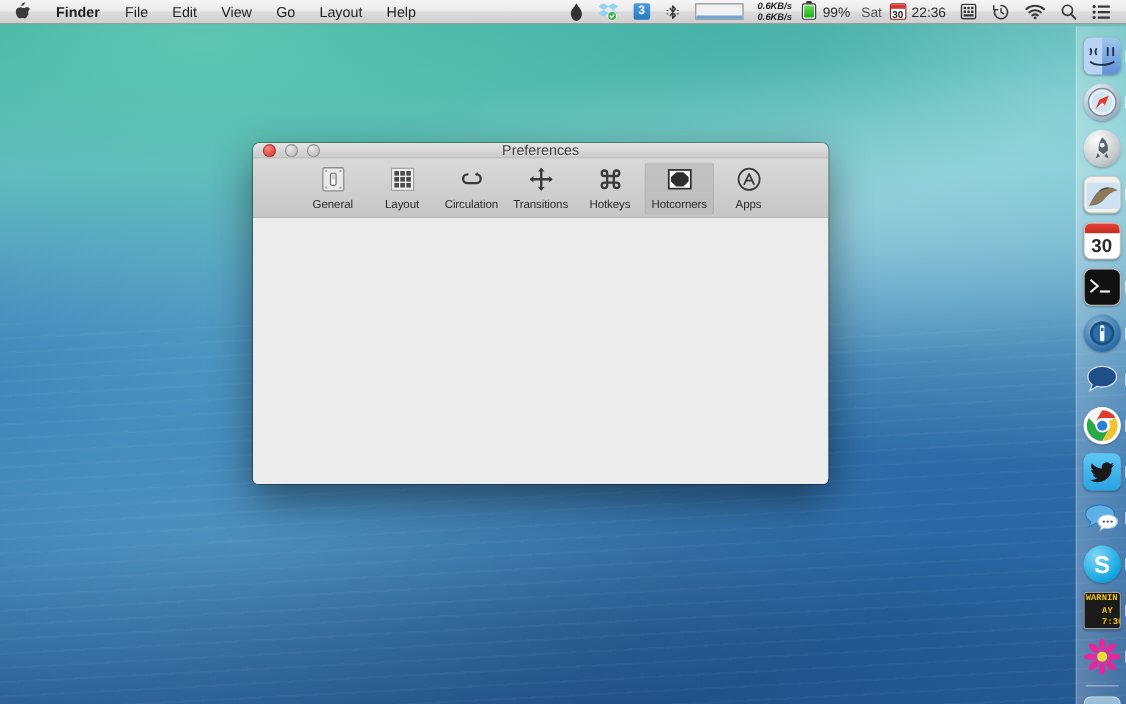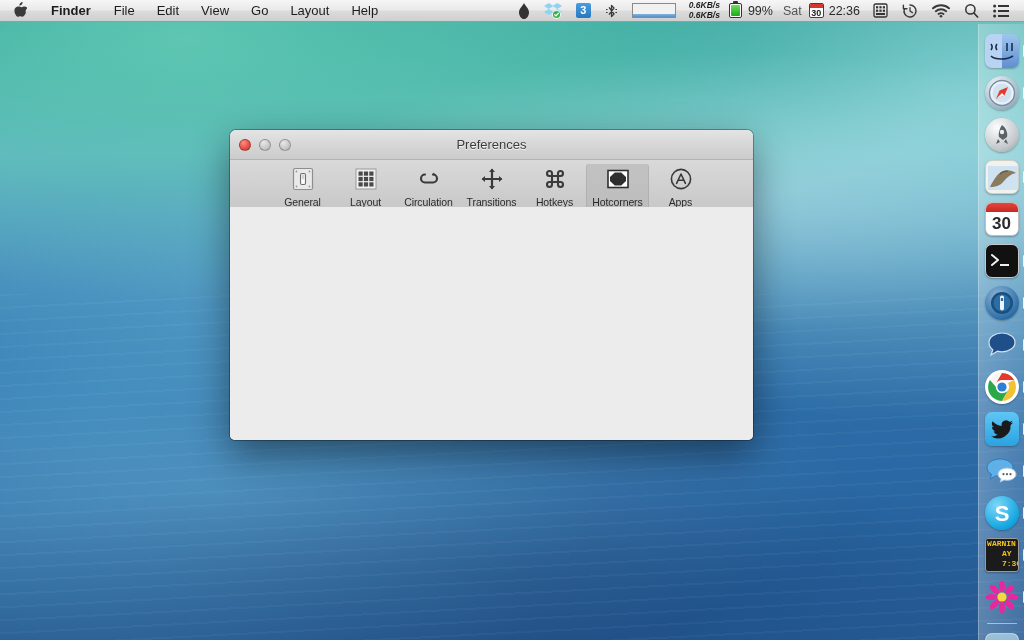--- a/index.html
+++ b/index.html
@@ -100,21 +100,21 @@
              width:3px; height:12px; background:rgba(255,255,255,.85); border-radius:2px; }
 
   
   #prefs {
     position:absolute; left:230px; top:130px; width:523px; height:310px;
     border-radius:6px 6px 5px 5px;
     box-shadow:0 14px 38px rgba(0,0,0,.45), 0 0 0 1px rgba(0,0,0,.30);
     overflow:hidden; z-index:60; background:#ececec;
   }
   .titlebar {
-    height:30px; position:relative;
+    height:14px; position:relative;
     background:linear-gradient(180deg,#e4e4e4 0%,#d7d7d7 50%,#cbcbcb 100%);
     border-bottom:1px solid #b4b4b4;
     display:flex; align-items:center;
   }
   .tl-buttons { display:flex; gap:8px; padding-left:9px; }
   .tl-btn { width:12px; height:12px; border-radius:50%; border:1px solid rgba(0,0,0,.28); }
   .tl-close { background:radial-gradient(circle at 35% 28%, #ff8a80, #e0453c 70%); }
   .tl-min,.tl-zoom { background:radial-gradient(circle at 35% 28%, #e8e8e8, #c2c2c2 70%); }
   .win-title {
     position:absolute; left:0; right:0; text-align:center; font-size:13px;
@@ -390,21 +390,21 @@
     <div class="dock-ico" style="border-radius:50%;background:radial-gradient(circle at 35% 28%,#7fd7f7,#13a5e0 70%,#0d89bd);">
       <svg width="34" height="34" viewBox="0 0 34 34">
         <text x="17" y="25" text-anchor="middle" font-family="Liberation Sans, sans-serif" font-size="22" font-weight="bold" fill="#ffffff">S</text>
       </svg>
     </div>
     <span class="run-dot"></span>
   </div>
 
   <div class="dock-item">
     <div class="dock-ico" style="background:#1b1b1b;border:1.5px solid #9a9a9a;border-radius:3px;
-                                 display:flex;flex-direction:column;justify-content:flex-start;align-items:center;">
+                                 display:flex;flex-direction:column;justify-content:space-between;align-items:center;">
       <span style="color:#f0c419;font-size:8px;font-weight:bold;font-family:'Liberation Mono',monospace;line-height:10px;">WARNIN</span>
       <span style="color:#f0c419;font-size:8px;font-weight:bold;font-family:'Liberation Mono',monospace;line-height:10px;padding-left:20px;">AY 7:36</span>
     </div>
     <span class="run-dot"></span>
   </div>
 
   <div class="dock-item">
     <div class="dock-ico" style="background:transparent;box-shadow:none;">
       <svg width="34" height="34" viewBox="0 0 34 34">
         <g fill="#e8279e">

